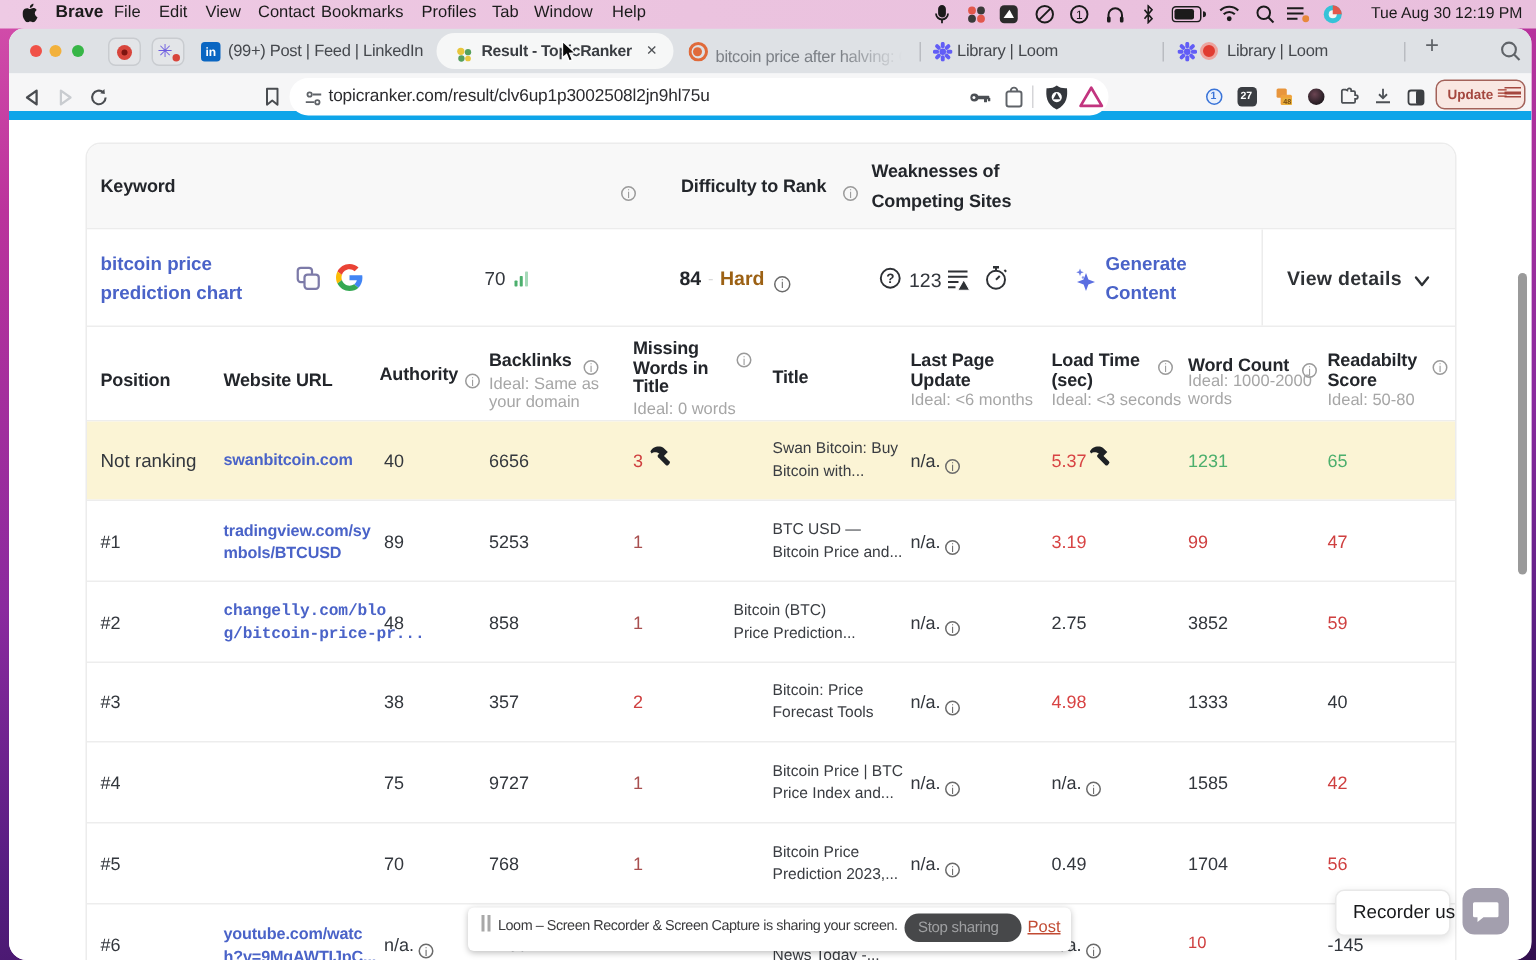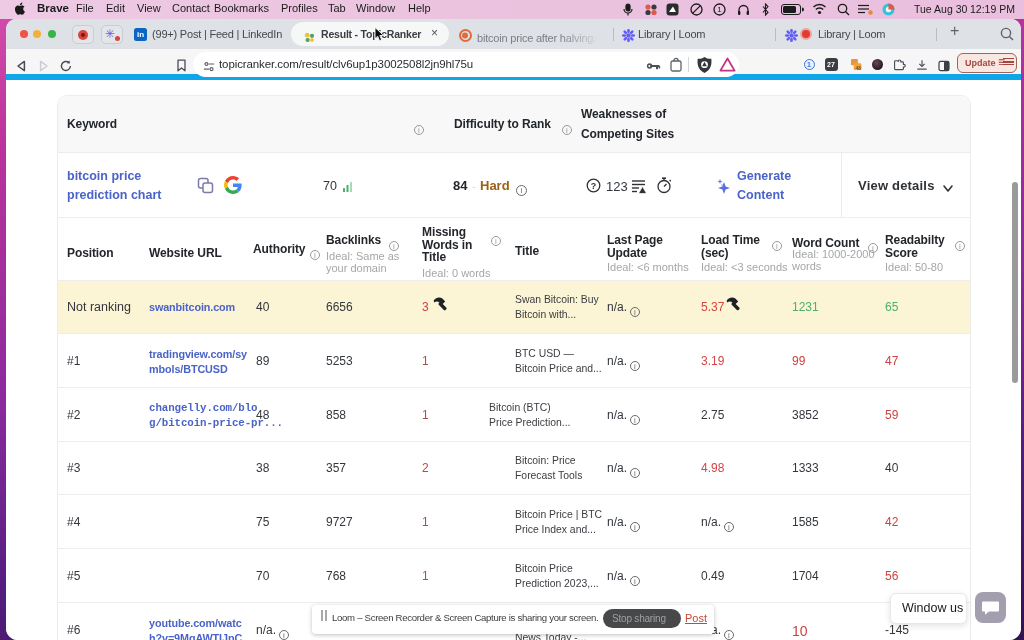--- a/index.html
+++ b/index.html
@@ -535,32 +535,32 @@
 
   <div class="rowline" style="top:506px"></div>
   <div class="abs val" style="left:9px;top:527px">#6</div>
   <div class="abs url2" style="left:91px;top:520px;">youtube.com/watc<br>h?v=9MgAWTIJpC...</div>
   <div class="abs val" style="left:198px;top:527px">n/a.</div>
   <div class="abs" style="left:221px;top:528px"><span class="ginfo">i</span></div>
   <div class="abs val" style="left:268px;top:527px">1135</div>
   <div class="abs title2" style="left:457px;top:520px;">Bitcoin Latest<br>News Today -...</div>
   <div class="abs val" style="left:643px;top:527px">n/a.</div>
   <div class="abs" style="left:666px;top:528px"><span class="ginfo">i</span></div>
-  <div class="abs red" style="left:734px;top:527px;font-size:14px">10</div>
+  <div class="abs red" style="left:734px;top:527px;font-size:11px">10</div>
   <div class="abs val" style="left:827px;top:527px">-145</div>
 </div>
 
 <div class="abs" style="left:312px;top:605px;width:402px;height:29px;background:#fff;border-radius:4px;box-shadow:0 1px 4px rgba(0,0,0,0.25)"></div>
 <div class="abs" style="left:321px;top:610px;width:2px;height:11px;background:#a8a8a8"></div>
 <div class="abs" style="left:325px;top:610px;width:2px;height:11px;background:#a8a8a8"></div>
 <div class="abs" style="left:332px;top:612px;font-size:9.6px;letter-spacing:-0.3px;color:#3c3c3e">Loom – Screen Recorder &amp; Screen Capture is sharing your screen.</div>
 <div class="abs" style="left:603px;top:609px;width:78px;height:19px;background:#47484a;border-radius:10px"></div>
 <div class="abs" style="left:612px;top:613px;font-size:10px;letter-spacing:-0.2px;color:#9fa0a2">Stop sharing</div>
 <div class="abs" style="left:685px;top:612px;font-size:11px;color:#c14b33;text-decoration:underline">Post</div>
 
 <div class="abs" style="left:890px;top:593px;width:77px;height:31px;background:#fff;border:1px solid #e8e8e8;border-radius:6px;box-shadow:0 2px 6px rgba(0,0,0,0.12)"></div>
-<div class="abs" style="left:902px;top:601px;font-size:12.5px;color:#17181a">Window us</div>
+<div class="abs" style="left:902px;top:601px;font-size:12.5px;color:#17181a">Recorder us</div>
 <div class="abs" style="left:975px;top:592px;width:31px;height:31px;background:#a39fae;border-radius:8px"></div>
 <div class="abs" style="left:981px;top:600px">
   <svg width="19" height="16" viewBox="0 0 19 16">
       <path d="M2,1.5 h15 a1,1 0 0 1 1,1 v8 a1,1 0 0 1 -1,1 h-9 l-4,3.2 v-3.2 h-2 a1,1 0 0 1 -1,-1 v-8 a1,1 0 0 1 1,-1 Z" fill="#fff"></path>
     </svg>
 </div>
 
 </body></html>

